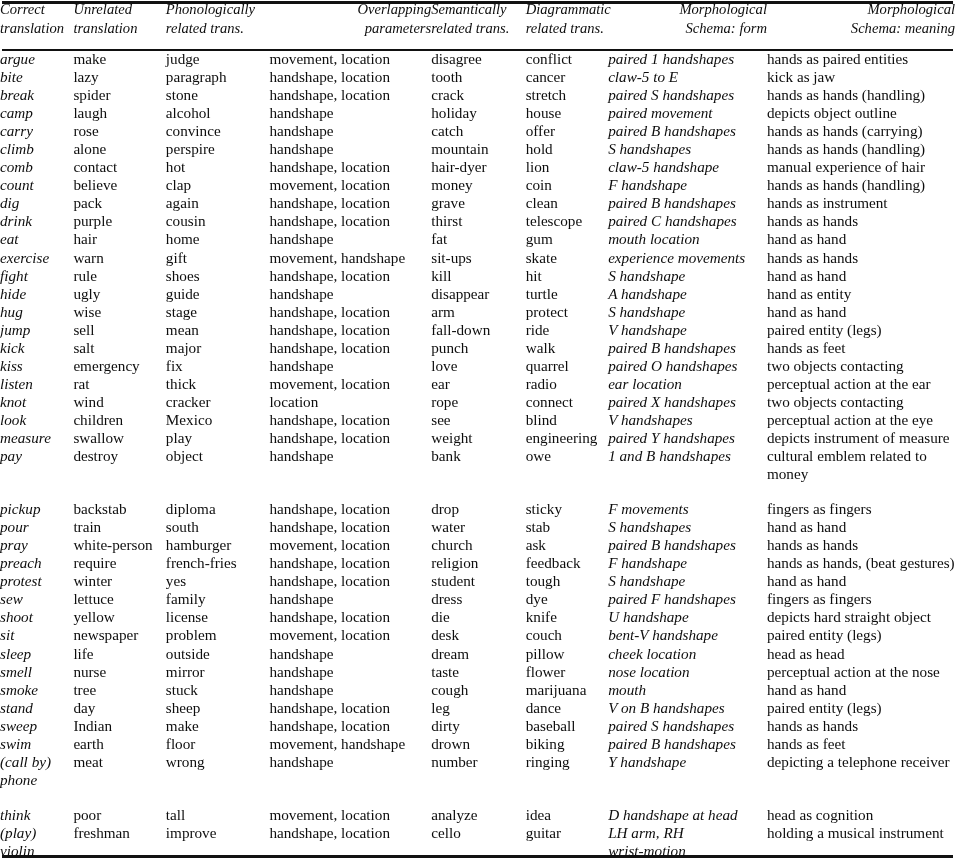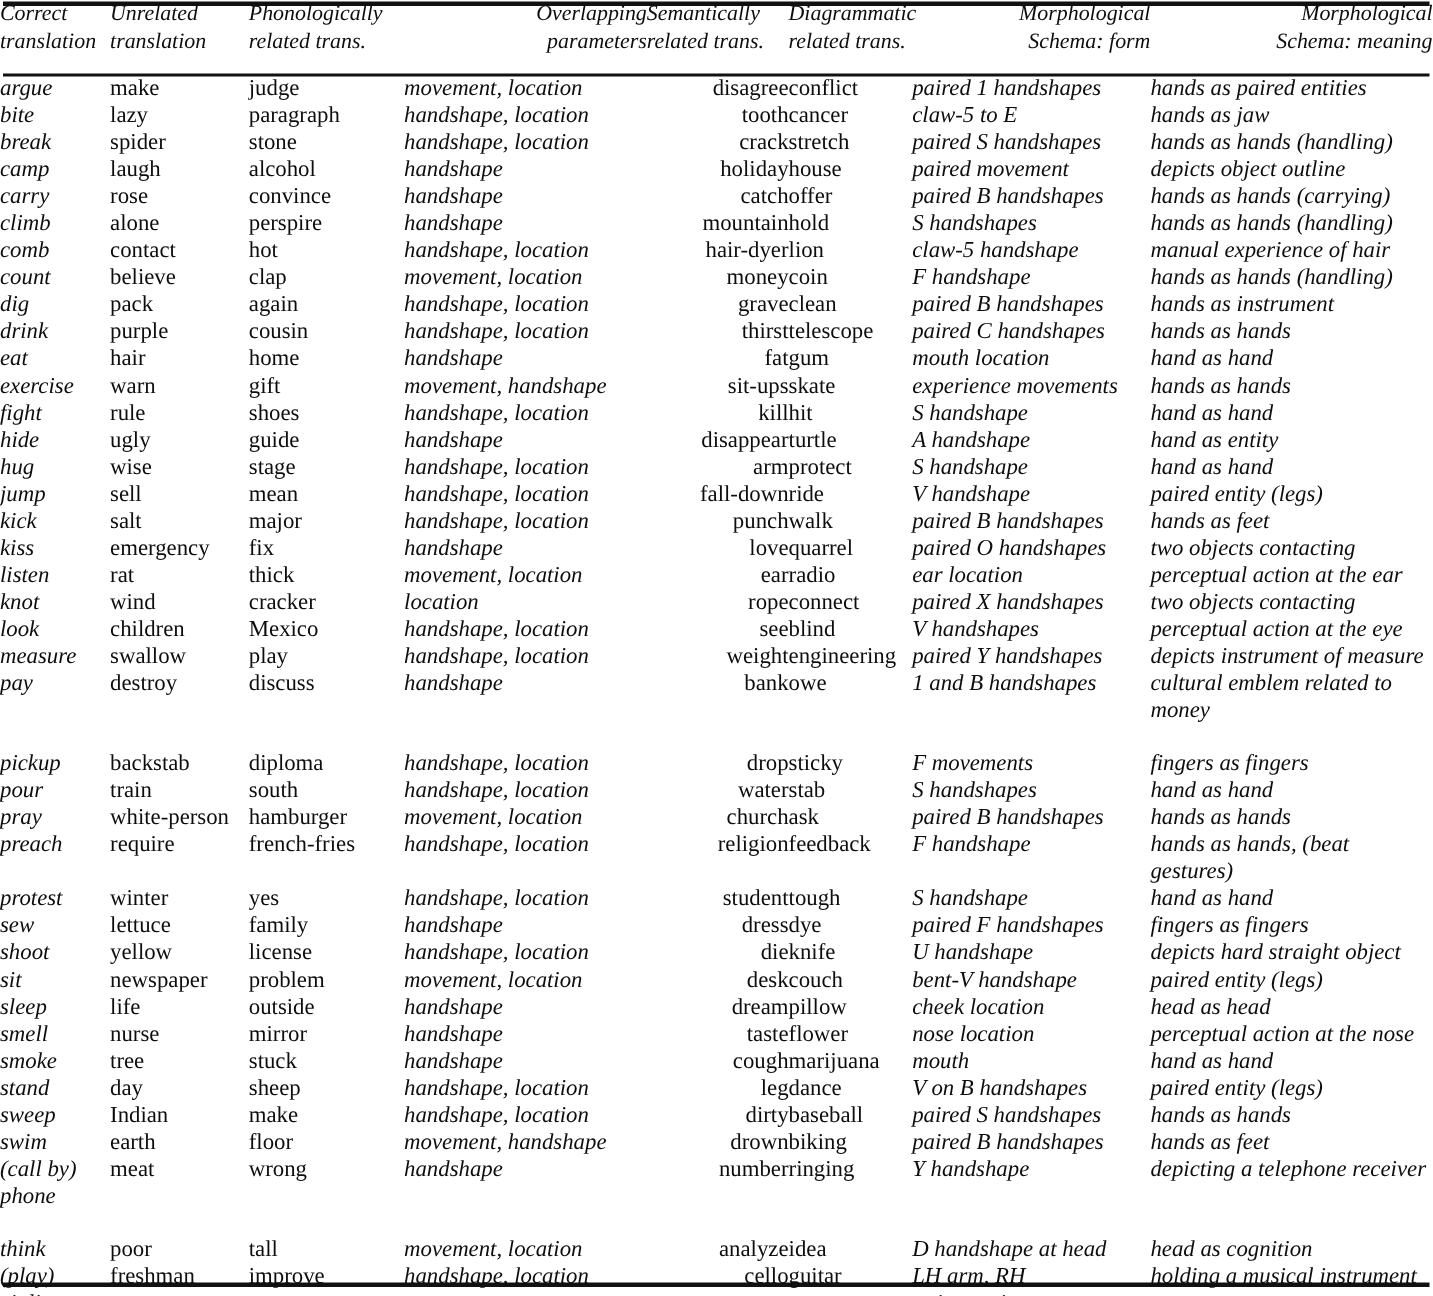--- a/index.html
+++ b/index.html
@@ -64,25 +64,25 @@
     padding-top: 0px;
     padding-bottom: 0px;
     white-space: pre-line;
   }
   tbody tr.first-row td { padding-top: 13px; }
   tbody tr.gap-row td   { height: 17px; line-height: 17px; font-size: 1px; }
 
   td.c-correct   { font-style: italic; }
   td.c-unrelated { font-style: normal; }
   td.c-phono     { font-style: normal; }
-  td.c-overlap   { font-style: italic; }
-  td.c-semantic  { font-style: normal; text-align: right; }
+  td.c-overlap   { }
+  td.c-semantic  { font-style: normal; }
   td.c-diagram   { font-style: normal; }
   td.c-form      { font-style: italic; }
-  td.c-meaning   { font-style: italic; }
+  td.c-meaning   { }
 
   
   col.w1 { width: 73px; }
   col.w2 { width: 92px; }
   col.w3 { width: 103px; }
   col.w4 { width: 161px; }
   col.w5 { width: 94px; }
   col.w6 { width: 82px; }
   col.w7 { width: 158px; }
   col.w8 { width: 187px; }
@@ -142,21 +142,21 @@
           <td class="c-meaning pad-l2">hands as paired entities</td>
         </tr>
         <tr>
           <td class="c-correct pad-l">bite</td>
           <td class="c-unrelated">lazy</td>
           <td class="c-phono">paragraph</td>
           <td class="c-overlap pad-l2">handshape, location</td>
           <td class="c-semantic">tooth</td>
           <td class="c-diagram">cancer</td>
           <td class="c-form pad-l2">claw-5 to E</td>
-          <td class="c-meaning pad-l2">hands as jaw</td>
+          <td class="c-meaning pad-l2">kick as jaw</td>
         </tr>
         <tr>
           <td class="c-correct pad-l">break</td>
           <td class="c-unrelated">spider</td>
           <td class="c-phono">stone</td>
           <td class="c-overlap pad-l2">handshape, location</td>
           <td class="c-semantic">crack</td>
           <td class="c-diagram">stretch</td>
           <td class="c-form pad-l2">paired S handshapes</td>
           <td class="c-meaning pad-l2">hands as hands (handling)</td>
@@ -347,21 +347,21 @@
           <td class="c-phono">play</td>
           <td class="c-overlap pad-l2">handshape, location</td>
           <td class="c-semantic">weight</td>
           <td class="c-diagram">engineering</td>
           <td class="c-form pad-l2">paired Y handshapes</td>
           <td class="c-meaning pad-l2">depicts instrument of measure</td>
         </tr>
         <tr>
           <td class="c-correct pad-l">pay</td>
           <td class="c-unrelated">destroy</td>
-          <td class="c-phono">discuss</td>
+          <td class="c-phono">object</td>
           <td class="c-overlap pad-l2">handshape</td>
           <td class="c-semantic">bank</td>
           <td class="c-diagram">owe</td>
           <td class="c-form pad-l2">1 and B handshapes</td>
           <td class="c-meaning pad-l2">cultural emblem related to
 money</td>
         </tr>
         <tr class="gap-row">
           <td>&nbsp;</td>
           <td>&nbsp;</td>

